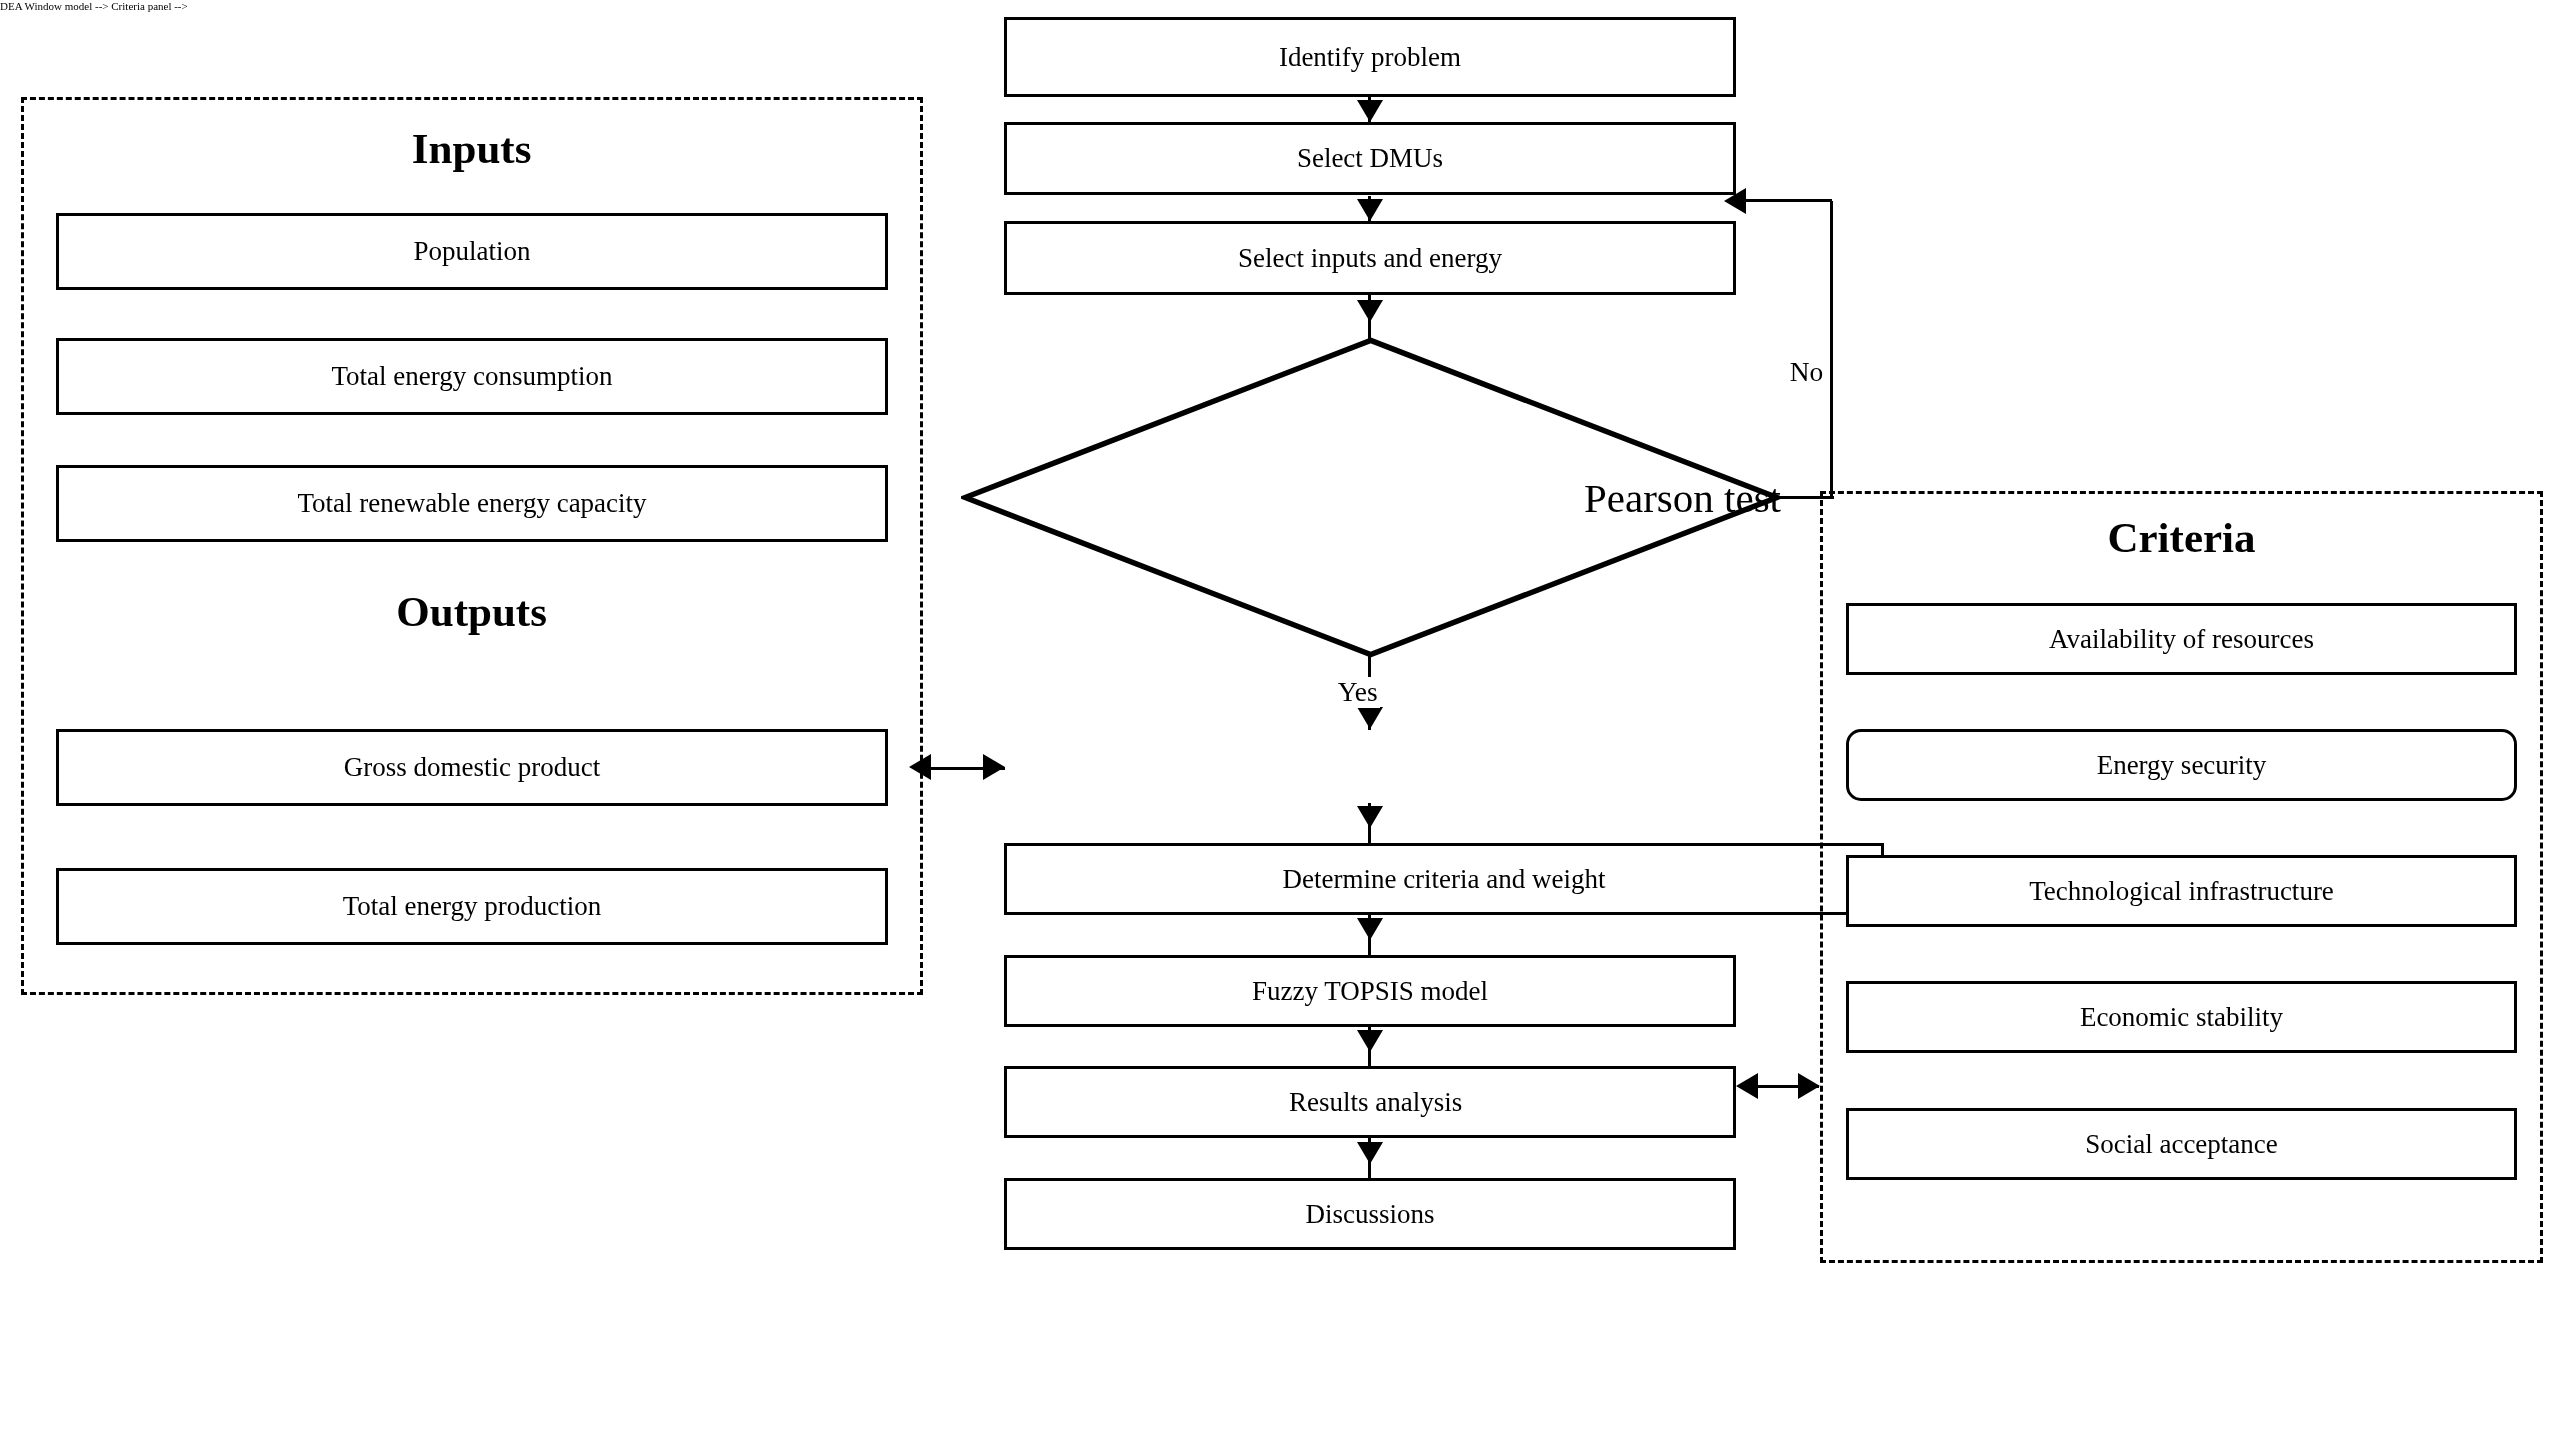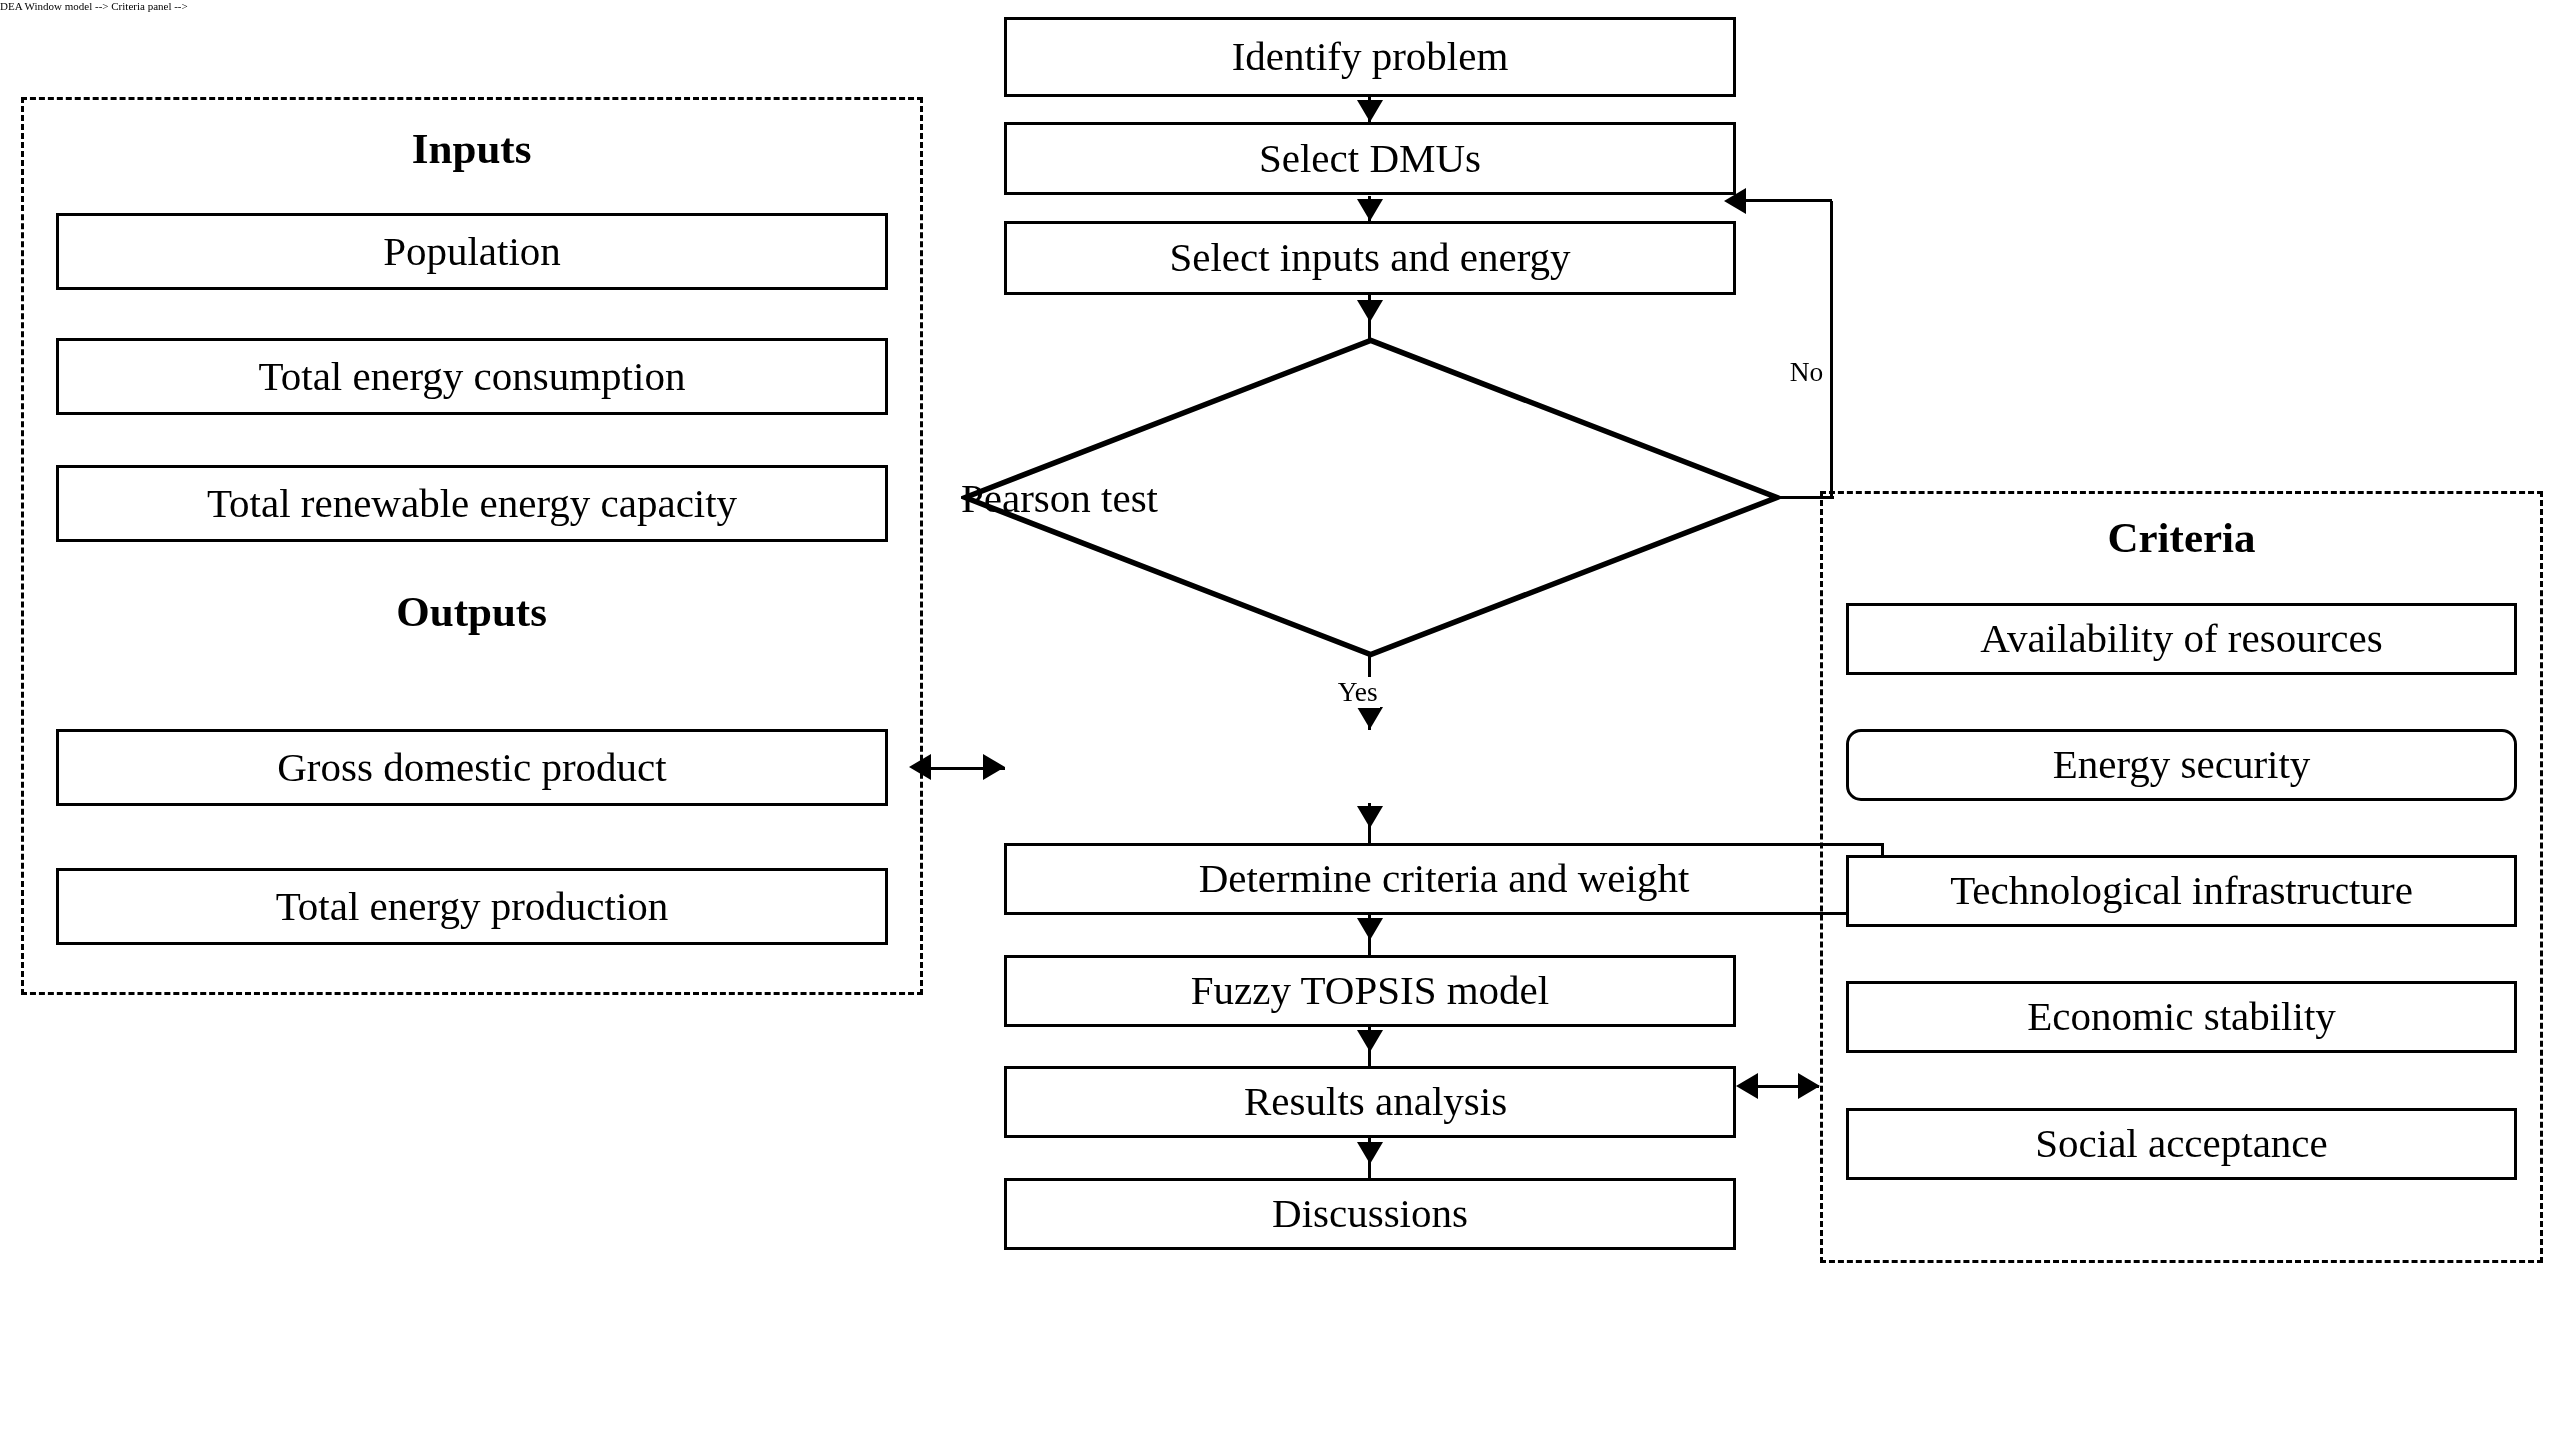--- a/index.html
+++ b/index.html
@@ -25,21 +25,21 @@
   .node {
     position: absolute;
     box-sizing: border-box;
     border: 3.4px solid #000000;
     background: #ffffff;
     display: flex;
     align-items: center;
     justify-content: center;
     text-align: center;
     line-height: 1.05;
-    font-size: 41px;
+    font-size: 27px;
     padding: 0 6.9px;
   }
 
   
   .panel {
     position: absolute;
     box-sizing: border-box;
     border: 3.4px dashed #000000;
     background: transparent;
   }
@@ -96,21 +96,21 @@
     padding: 0 2.7px;
   }
 
   
   .diamond-wrap { position: absolute; }
   .diamond-label {
     position: absolute;
     width: 100%;
     top: 50%;
     transform: translateY(-50%);
-    text-align: left;
+    text-align: right;
     font-size: 41px;
     white-space: nowrap;
   }
 </style>
 </head>
 <body>
 
 <div id="canvas">
 
   

